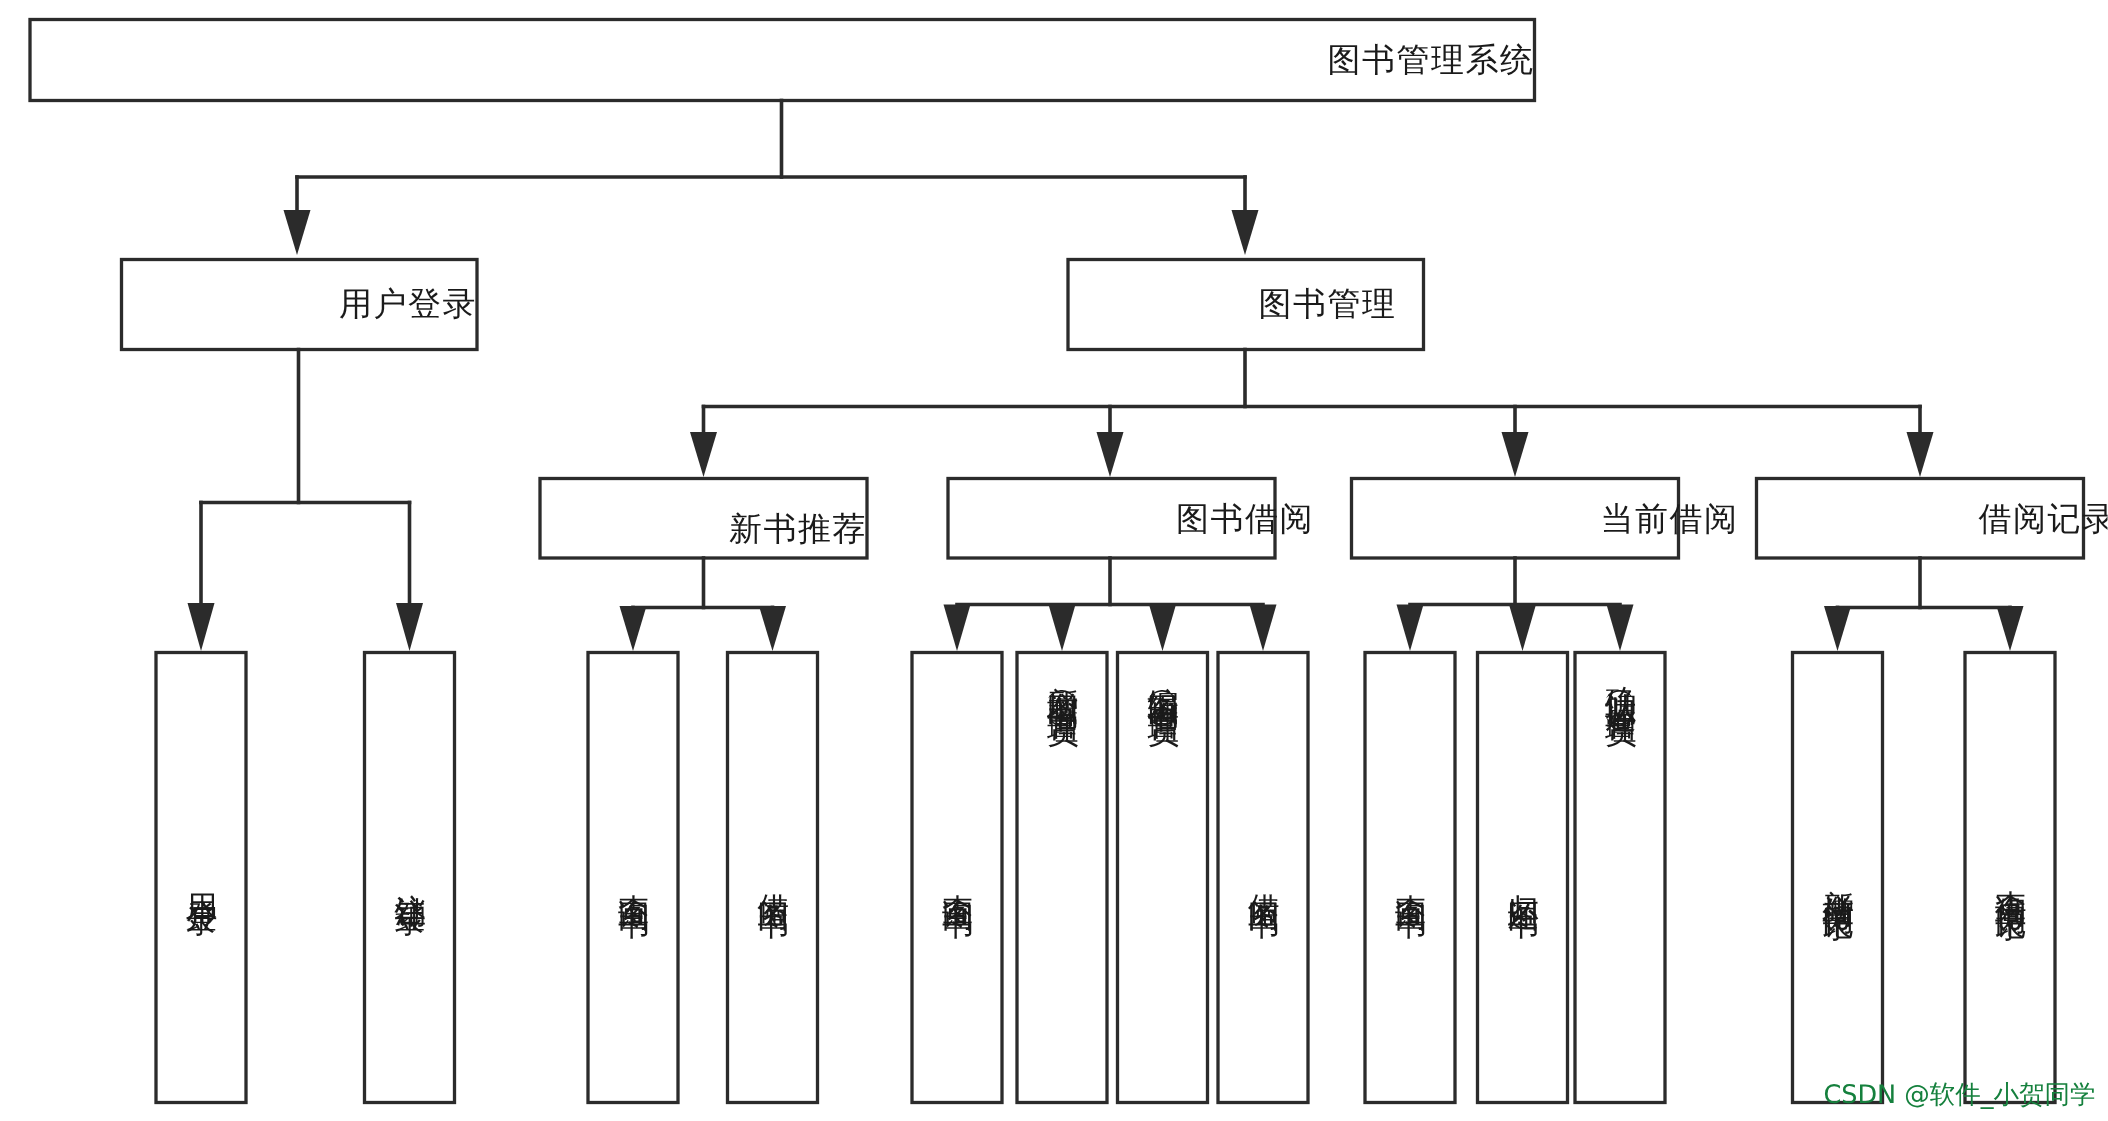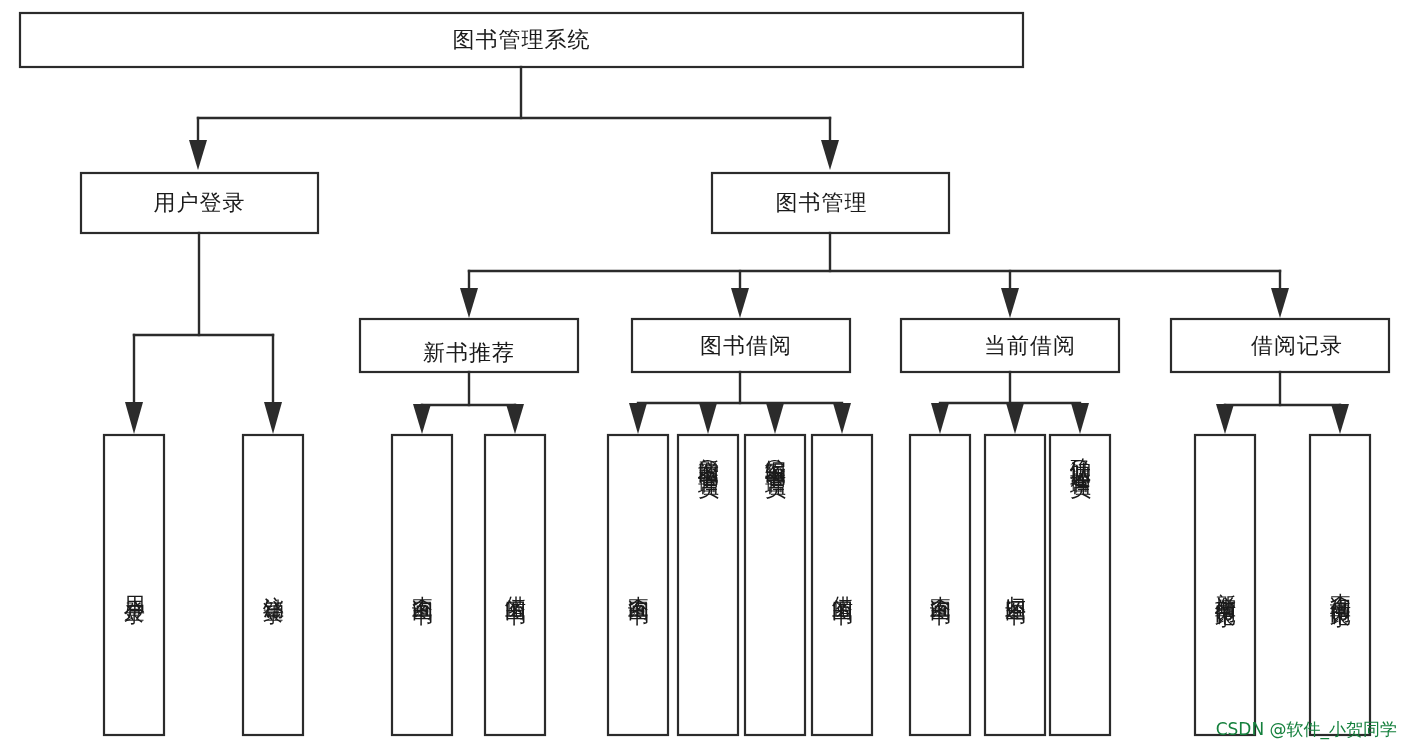--- a/index.html
+++ b/index.html
@@ -50,21 +50,21 @@
     font-size: 21px;
     line-height: 1;
     letter-spacing: 3px;
     color: #1a1a1a;
     white-space: nowrap;
   }
   .hlabel-wrap {
     position: absolute;
     display: flex;
     align-items: center;
-    justify-content: center;
+    justify-content: flex-end;
     pointer-events: none;
   }
   .hlabel-text {
     font-family: "DejaVu Sans", "Liberation Sans", sans-serif;
     font-size: 22px;
     color: #1a1a1a;
     white-space: nowrap;
     letter-spacing: 1px;
   }
   #watermark {

